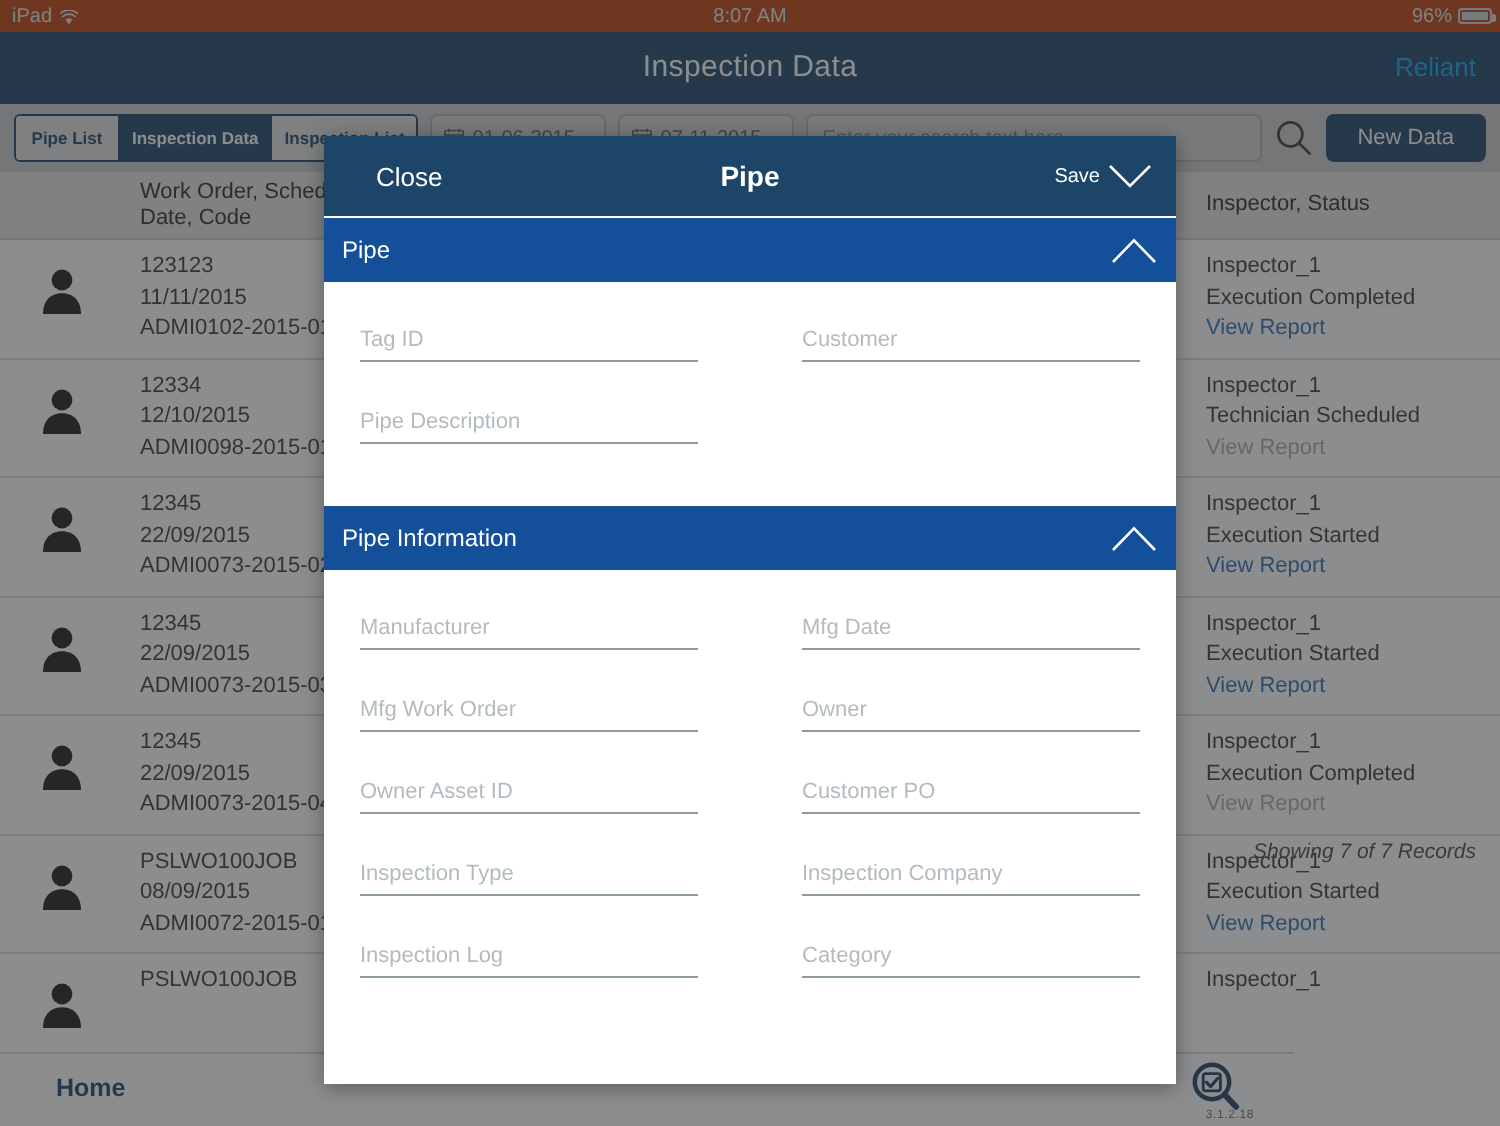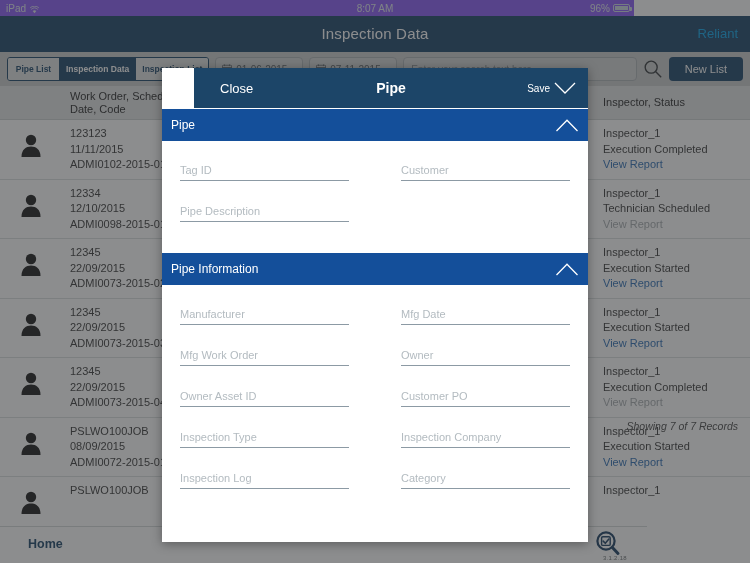--- a/index.html
+++ b/index.html
@@ -11,22 +11,22 @@
   }
   #app {
     position: relative;
     width: 750px; height: 563px;
     background: #ffffff;
   }
 
   
   .statusbar {
     position: absolute; top: 0; left: 0;
-    width: 634px; height: 16px;
-    background: #8b5cf6;
+    width: 750px; height: 16px;
+    background: #c2410c;
     color: #dfe7ee;
     font-size: 10px;
     display: flex; align-items: center;
   }
   .sb-left { position: absolute; left: 6px; display: flex; align-items: center; gap: 4px; }
   .sb-center { position: absolute; left: 0; width: 750px; text-align: center; }
   .sb-right { position: absolute; right: 4px; display: flex; align-items: center; gap: 3px; }
   .wifi-icon { display: inline-block; width: 9px; height: 8px; position: relative; top: 1px; }
   .battery {
     display: inline-block; width: 17px; height: 8px;
@@ -170,21 +170,20 @@
     width: 426px; height: 474px;
     background: #ffffff;
     box-shadow: 0 2px 10px rgba(0,0,0,.35);
     display: flex; flex-direction: column;
     overflow: hidden;
   }
   .modal-head {
     height: 40px; background: #1c4568; color: #ffffff;
     display: flex; align-items: center; position: relative;
     flex: 0 0 40px;
-    margin-left: 32px;
   }
   .modal-close { position: absolute; left: 26px; font-size: 13px; }
   .modal-title {
     width: 100%; text-align: center; font-size: 14px; font-weight: bold;
   }
   .modal-save {
     position: absolute; right: 12px; display: flex; align-items: center; gap: 4px;
     font-size: 10px;
   }
   .chev { width: 22px; height: 14px; }
@@ -272,21 +271,21 @@
       <span>Enter your search text here</span>
     </div>
 
     <span class="search-glass">
       <svg viewBox="0 0 22 22" width="20" height="20">
         <circle cx="9" cy="9" r="6.6" fill="none" stroke="#35393b" stroke-width="1.5"></circle>
         <line x1="13.8" y1="13.8" x2="20" y2="20" stroke="#35393b" stroke-width="1.5"></line>
       </svg>
     </span>
 
-    <div class="newpipe-btn">New List</div>
+    <div class="newpipe-btn">New Data</div>
   </div>
 
   <div class="table-wrap">
 
     <div class="thead">
       <div class="th col-icon"></div>
       <div class="th col-wo">Work Order, Schedule Date, Code</div>
       <div class="th col-mid"></div>
       <div class="th col-insp">Inspector, Status</div>
     </div>

